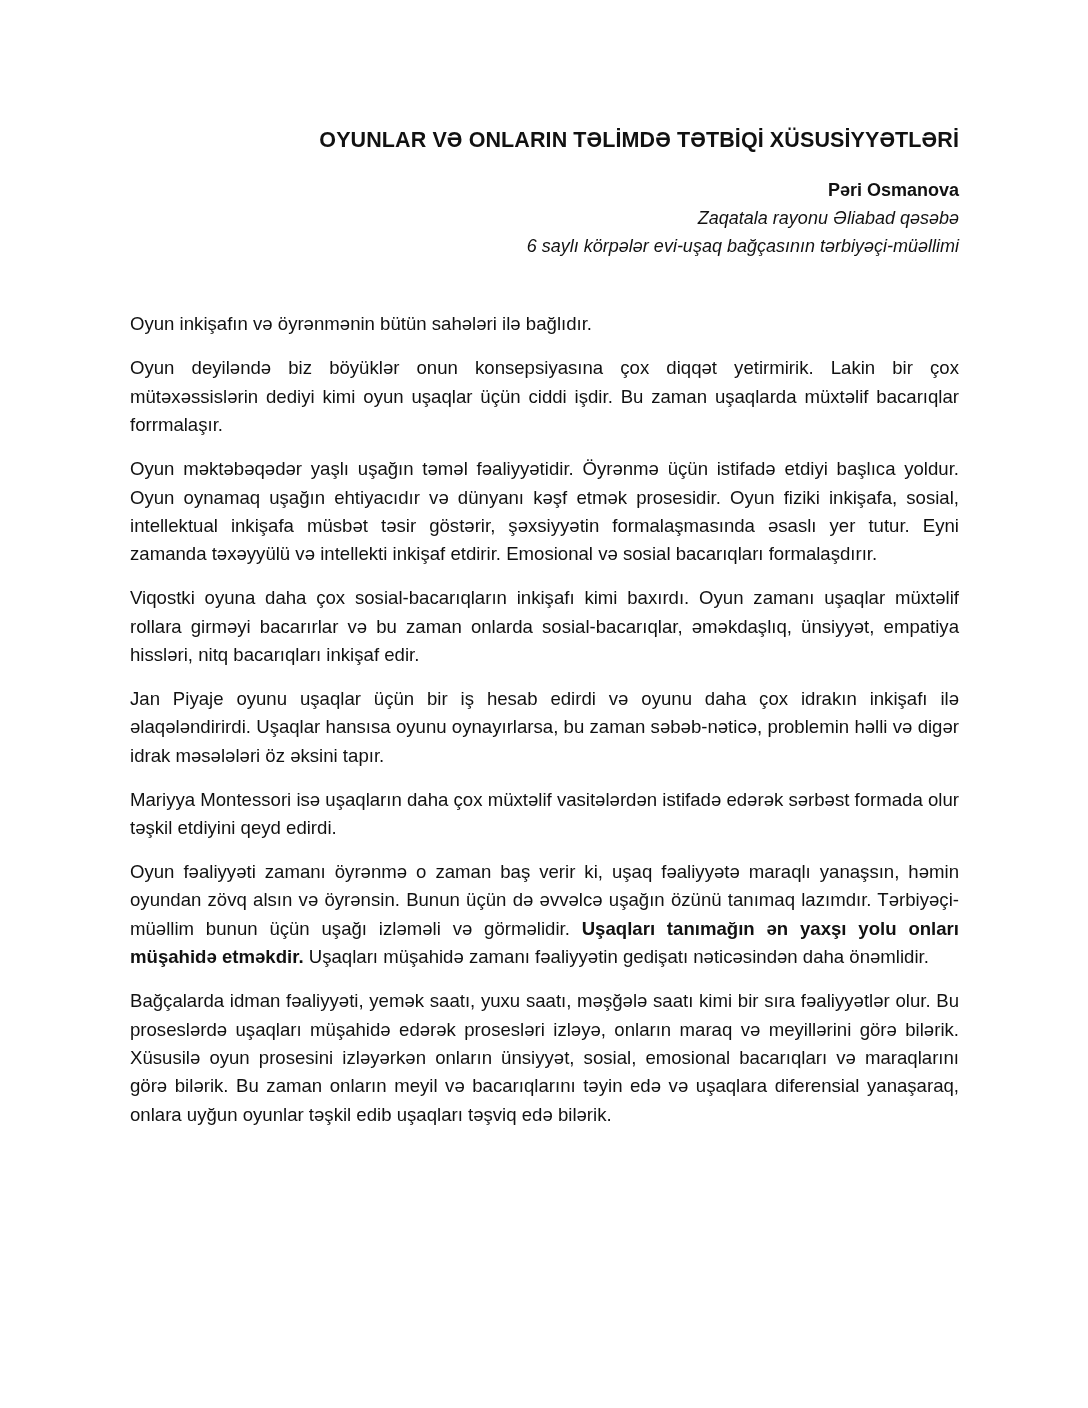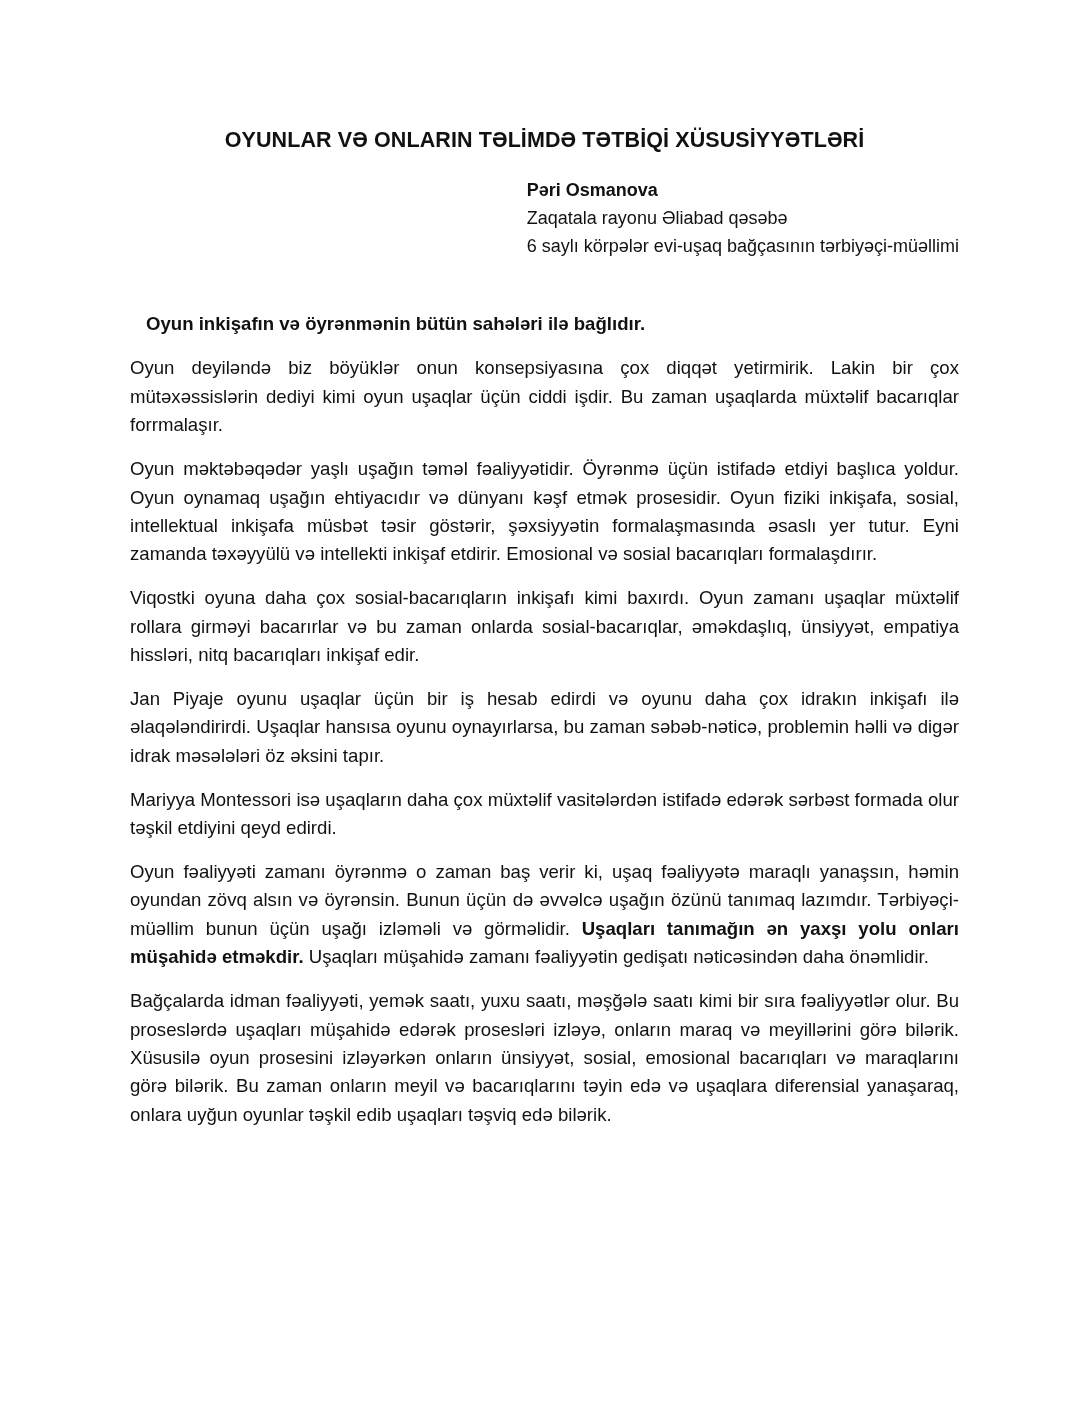--- a/index.html
+++ b/index.html
@@ -1,26 +1,26 @@
 <!DOCTYPE html>
 <html><head>
 <meta charset="utf-8">
 <style>
   html, body { margin: 0; padding: 0; background: #ffffff; }
   body { width: 1088px; height: 1408px; position: relative; overflow: hidden;
          font-family: "Liberation Sans", sans-serif; color: #111111; }
   .page { position: absolute; left: 130px; top: 0; width: 829px; }
-  .title { position: absolute; top: 128px; left: 0; width: 829px; text-align: center;
+  .title { position: absolute; top: 128px; left: 0; width: 829px; text-align: right;
            font-weight: bold; font-size: 21.5px; letter-spacing: 0.1px; margin: 0; }
-  .author { position: absolute; top: 176px; right: 0; text-align: left; font-size: 18px; line-height: 28px; }
+  .author { position: absolute; top: 176px; right: 0; text-align: right; font-size: 18px; line-height: 28px; }
   .author .name { font-weight: bold; }
-  .author .aff { }
+  .author .aff { font-style: italic; }
   .body { position: absolute; top: 310px; left: 0; width: 829px; font-size: 18.6px; line-height: 28.4px; }
   .body p { margin: 0 0 15.5px 0; text-align: justify; }
-  .body p.lead { font-weight: bold; margin-bottom: 16px; margin-left: 16px; }
+  .body p.lead { font-weight: normal; margin-bottom: 16px; }
   .body b { font-weight: bold; }
 </style>
 </head>
 <body>
 
 <div class="page">
   <h1 class="title">OYUNLAR VƏ ONLARIN TƏLİMDƏ TƏTBİQİ XÜSUSİYYƏTLƏRİ</h1>
 
   <div class="author">
     <div class="name">Pəri Osmanova</div>

